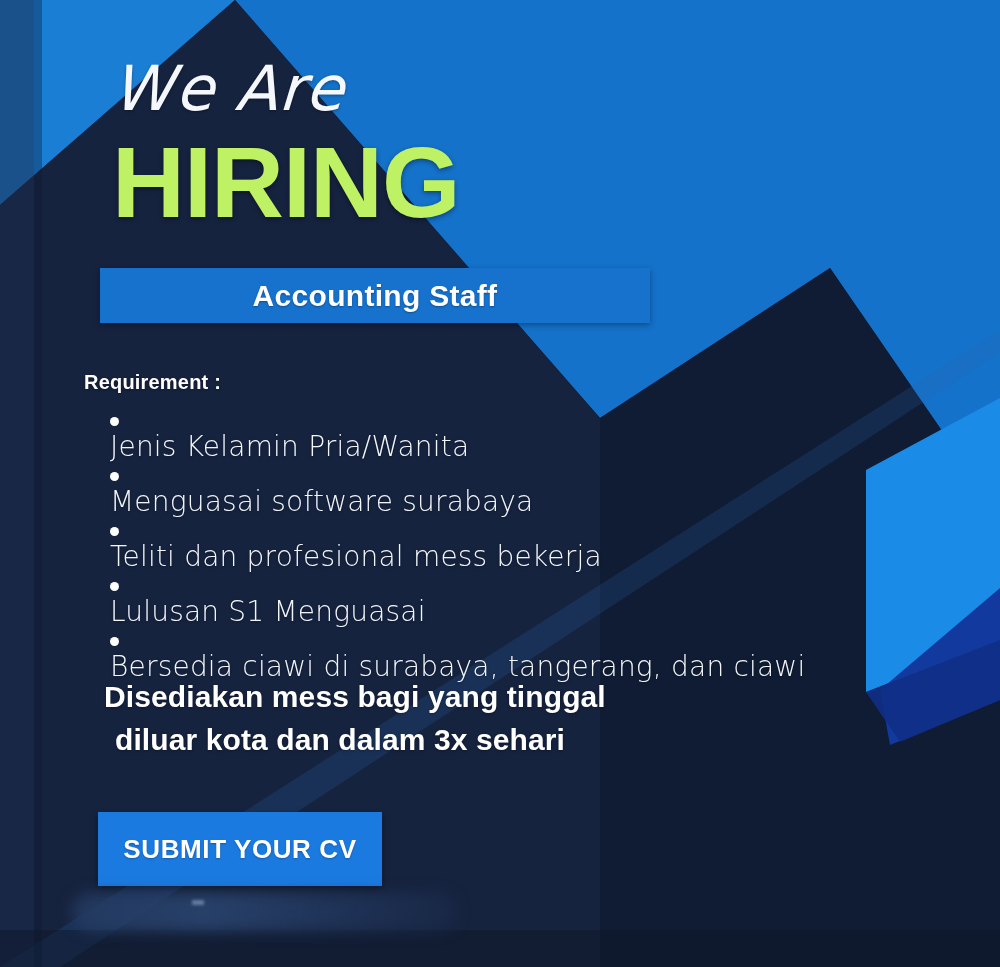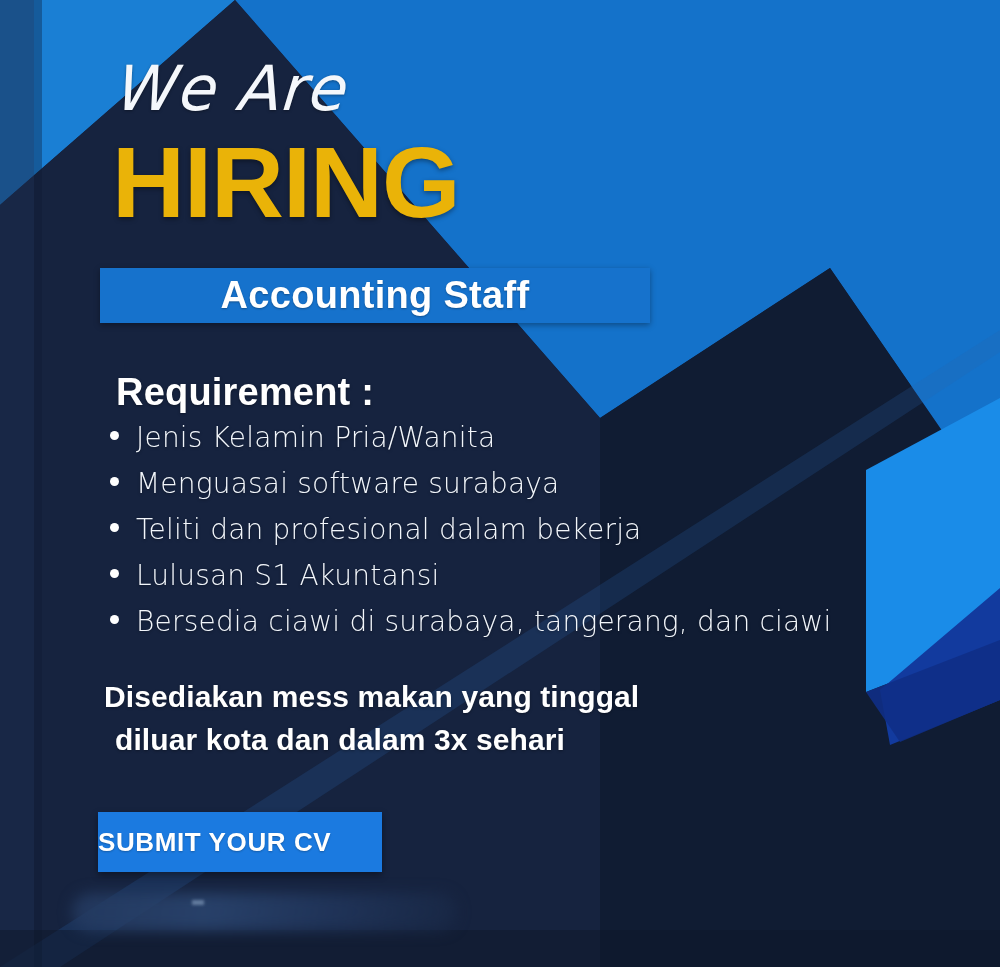--- a/index.html
+++ b/index.html
@@ -53,54 +53,54 @@
   }
 
   .hiring {
     position: absolute;
     left: 112px;
     top: 132px;
     font-family: "Liberation Sans", sans-serif;
     font-weight: 700;
     font-size: 101px;
     line-height: 1;
-    color: #eab308;
+    color: #bef264;
     letter-spacing: -1px;
     text-shadow: 0 2px 5px rgba(0,0,0,0.4);
     text-align: center;
   }
 
   .role-banner {
     position: absolute;
     left: 100px;
     top: 268px;
     width: 550px;
     height: 55px;
     background: #1672cc;
     display: flex;
     align-items: center;
     justify-content: center;
     box-shadow: 0 2px 6px rgba(0,0,0,0.35);
   }
   .role-banner-label {
     font-family: "Liberation Sans", sans-serif;
     font-weight: 700;
-    font-size: 38px;
+    font-size: 30px;
     color: #ffffff;
     letter-spacing: 0.3px;
     text-shadow: 0 1px 2px rgba(0,0,0,0.3);
   }
 
   .req-heading {
     position: absolute;
-    left: 116px;
+    left: 84px;
     top: 371px;
     font-family: "Liberation Sans", sans-serif;
     font-weight: 700;
-    font-size: 38px;
+    font-size: 20px;
     color: #ffffff;
     letter-spacing: 0.2px;
     text-shadow: 0 1px 3px rgba(0,0,0,0.35);
   }
 
   .req-list {
     position: absolute;
     left: 110px;
     top: 424px;
     margin: 0;
@@ -111,20 +111,21 @@
     display: flex;
     align-items: baseline;
     margin-bottom: 18px;
     font-family: "DejaVu Sans", sans-serif;
     font-weight: 300;
     font-size: 28px;
     line-height: 1;
     color: #f2f6fb;
     letter-spacing: 0.2px;
     text-shadow: 0 1px 3px rgba(0,0,0,0.35);
+    flex-direction: column;
   }
   .bullet-dot {
     width: 9px;
     height: 9px;
     border-radius: 50%;
     background: #ffffff;
     flex: 0 0 auto;
     margin-right: 17px;
     position: relative;
     top: -7px;
@@ -145,25 +146,26 @@
   .mess-note-line-2 {
     display: block;
     padding-left: 11px;
   }
 
   .cta-button {
     position: absolute;
     left: 98px;
     top: 812px;
     width: 284px;
-    height: 60px;
+    height: 74px;
     background: #1b7ae0;
     border: none;
     display: flex;
     align-items: center;
+    justify-content: center;
     cursor: pointer;
     box-shadow: 0 3px 7px rgba(0,0,0,0.4);
     padding: 0;
   }
   .cta-label {
     font-family: "Liberation Sans", sans-serif;
     font-weight: 700;
     font-size: 26px;
     color: #ffffff;
     letter-spacing: 0.6px;
@@ -246,34 +248,34 @@
       <li class="req-item">
         <span class="bullet-dot"></span>
         <span>Jenis Kelamin Pria/Wanita</span>
       </li>
       <li class="req-item">
         <span class="bullet-dot"></span>
         <span>Menguasai software surabaya</span>
       </li>
       <li class="req-item">
         <span class="bullet-dot"></span>
-        <span>Teliti dan profesional dalam bekerja</span>
-      </li>
-      <li class="req-item">
-        <span class="bullet-dot"></span>
-        <span>Lulusan S1 Akuntansi</span>
+        <span>Teliti dan profesional mess bekerja</span>
+      </li>
+      <li class="req-item">
+        <span class="bullet-dot"></span>
+        <span>Lulusan S1 Menguasai</span>
       </li>
       <li class="req-item">
         <span class="bullet-dot"></span>
         <span>Bersedia ciawi di surabaya, tangerang, dan ciawi</span>
       </li>
     </ul>
 
     <div class="mess-note">
-      <span>Disediakan mess makan yang tinggal</span>
+      <span>Disediakan mess bagi yang tinggal</span>
       <span class="mess-note-line-2">diluar kota dan dalam 3x sehari</span>
     </div>
 
     <button class="cta-button">
       <span class="cta-label">SUBMIT YOUR CV</span>
     </button>
 
     <div class="redacted-strip"></div>
     <div class="redacted-speck"></div>
 

